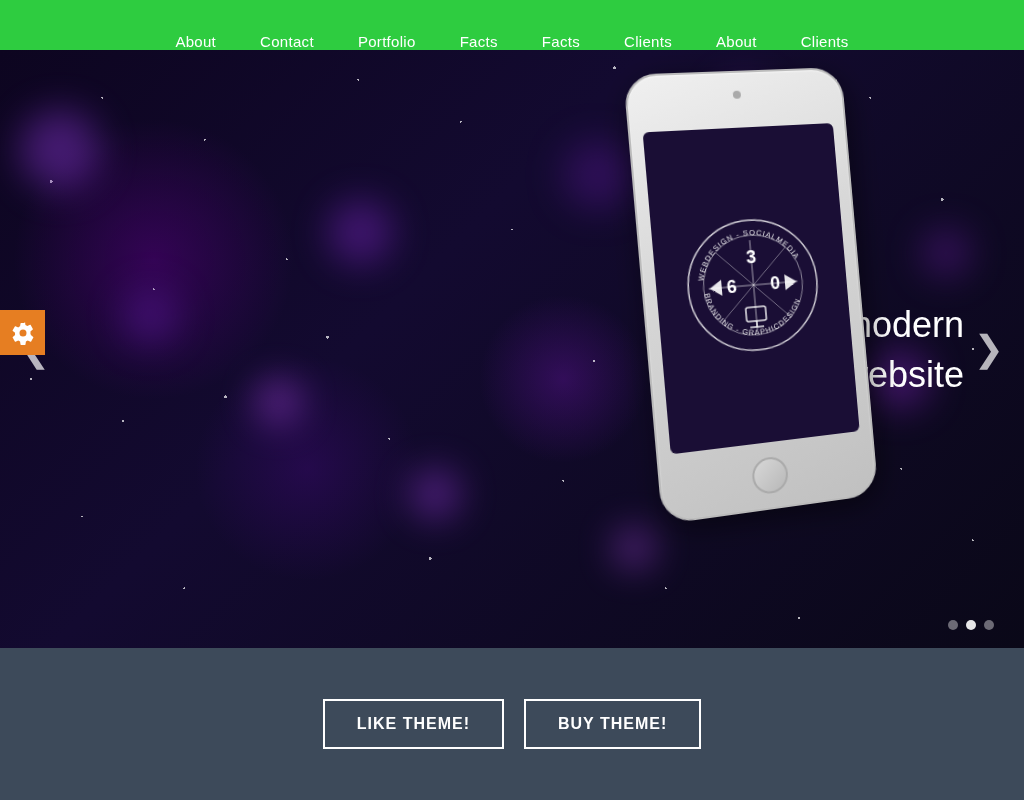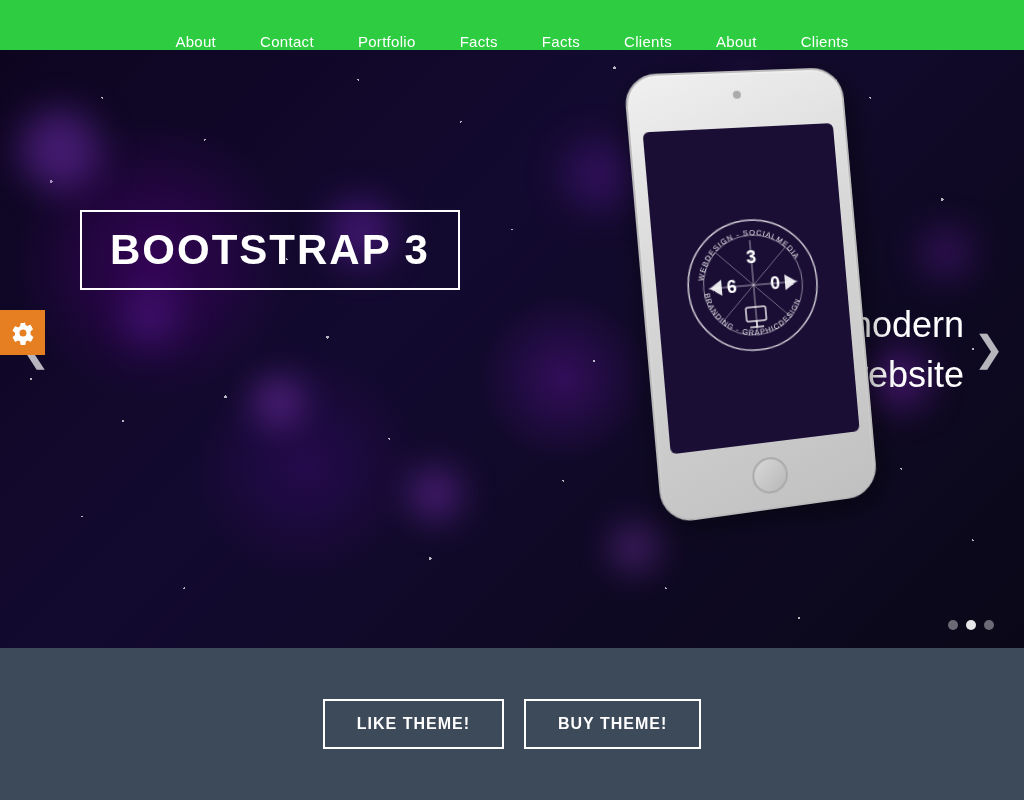--- a/index.html
+++ b/index.html
@@ -300,25 +300,20 @@
   <div class="bokeh bokeh-11"></div>
 
   <div class="gear-btn">
     <svg class="gear-icon-svg" viewBox="0 0 24 24" xmlns="http://www.w3.org/2000/svg">
       <path d="M12 15.5A3.5 3.5 0 0 1 8.5 12 3.5 3.5 0 0 1 12 8.5a3.5 3.5 0 0 1 3.5 3.5 3.5 3.5 0 0 1-3.5 3.5m7.43-2.92c.04-.34.07-.69.07-1.08s-.03-.74-.07-1.08l2.32-1.82c.21-.16.27-.46.13-.69l-2.2-3.81c-.13-.23-.42-.31-.65-.23l-2.73 1.1c-.57-.44-1.18-.8-1.86-1.08l-.41-2.9A.5.5 0 0 0 14 2h-4a.5.5 0 0 0-.5.42l-.41 2.9c-.68.28-1.29.64-1.86 1.08L4.5 5.3c-.24-.08-.52 0-.65.23L1.65 9.34c-.14.23-.08.53.13.69l2.32 1.82C4.06 12.26 4 12.61 4 13s.06.74.1 1.08L1.78 15.9c-.21.16-.27.46-.13.69l2.2 3.81c.13.23.42.31.65.23l2.73-1.1c.57.44 1.18.8 1.86 1.08l.41 2.9c.07.24.28.42.5.42h4c.23 0 .43-.18.5-.42l.41-2.9c.68-.28 1.29-.64 1.86-1.08l2.73 1.1c.24.08.52 0 .65-.23l2.2-3.81c.14-.23.08-.53-.13-.69l-2.32-1.82z"></path>
     </svg>
   </div>
 
   <div class="arrow arrow-prev">❮</div>
 
-  <div class="slide-text">
-    <div class="slide-title-box">
-      <span class="slide-title">BOOTSTRAP 3</span>
-    </div>
-  </div>
 
   <div class="phone-container">
     <div class="phone-outer">
       <div class="phone-notch"></div>
       <div class="phone-screen">
 
         <div class="circle-design">
           <svg viewBox="0 0 140 140" xmlns="http://www.w3.org/2000/svg">
 
             <circle cx="70" cy="70" r="65" stroke="white" stroke-width="1.5" fill="none" opacity="0.8"></circle>

